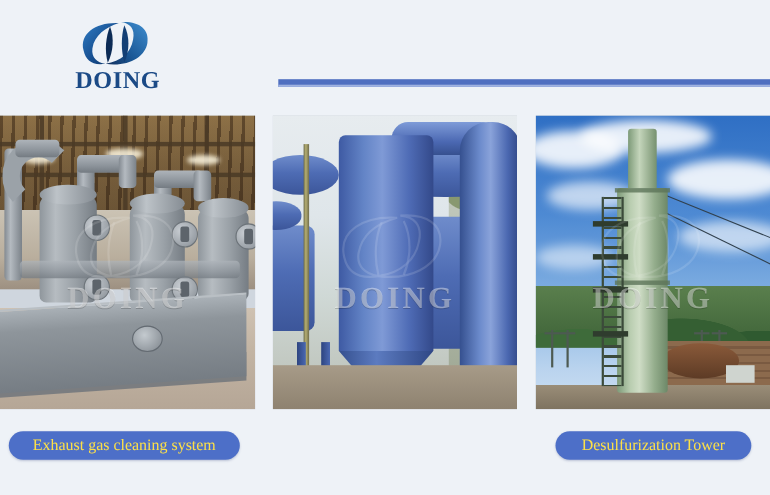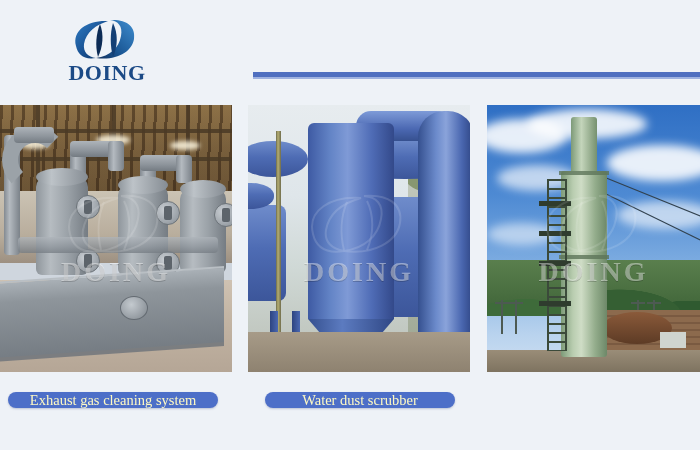--- a/index.html
+++ b/index.html
@@ -260,24 +260,24 @@
     font-family:"Liberation Serif", serif;font-weight:bold;font-size:28px;
     letter-spacing:3px;color:rgba(255,255,255,.42);
     text-shadow:0 1px 0 rgba(0,0,0,.18);
   }
 
   
   .captions{
     position:absolute;left:0;top:372px;width:700px;height:78px;
   }
   .pill{
-    position:absolute;top:20px;height:16px;
+    position:absolute;top:20px;height:26px;
     background:#4d6fc8;border-radius:13px;
     display:flex;align-items:center;justify-content:center;
-    color:#fef9c3;
+    color:#fde047;
     font-family:"Liberation Serif", serif;
     font-size:14.5px;
     white-space:nowrap;
     box-shadow:0 1px 2px rgba(40,60,120,.25);
     text-align:right;
   }
   .pill-1{left:8px;width:210px;}
   .pill-2{left:265px;width:190px;}
   .pill-3{left:505px;width:178px;}
 </style>
@@ -445,14 +445,14 @@
           <path d="M68 11 C75 25 75 44 68 60"></path>
         </g>
       </svg>
       <div class="wm-text">DOING</div>
     </div>
   </div>
 </div>
 
 <div class="captions">
   <div class="pill pill-1">Exhaust gas cleaning system</div>
-  <div class="pill pill-2">Water dust scrubber</div>
+  <div class="pill pill-3">Desulfurization Tower</div>
 </div>
 
 </body></html>

